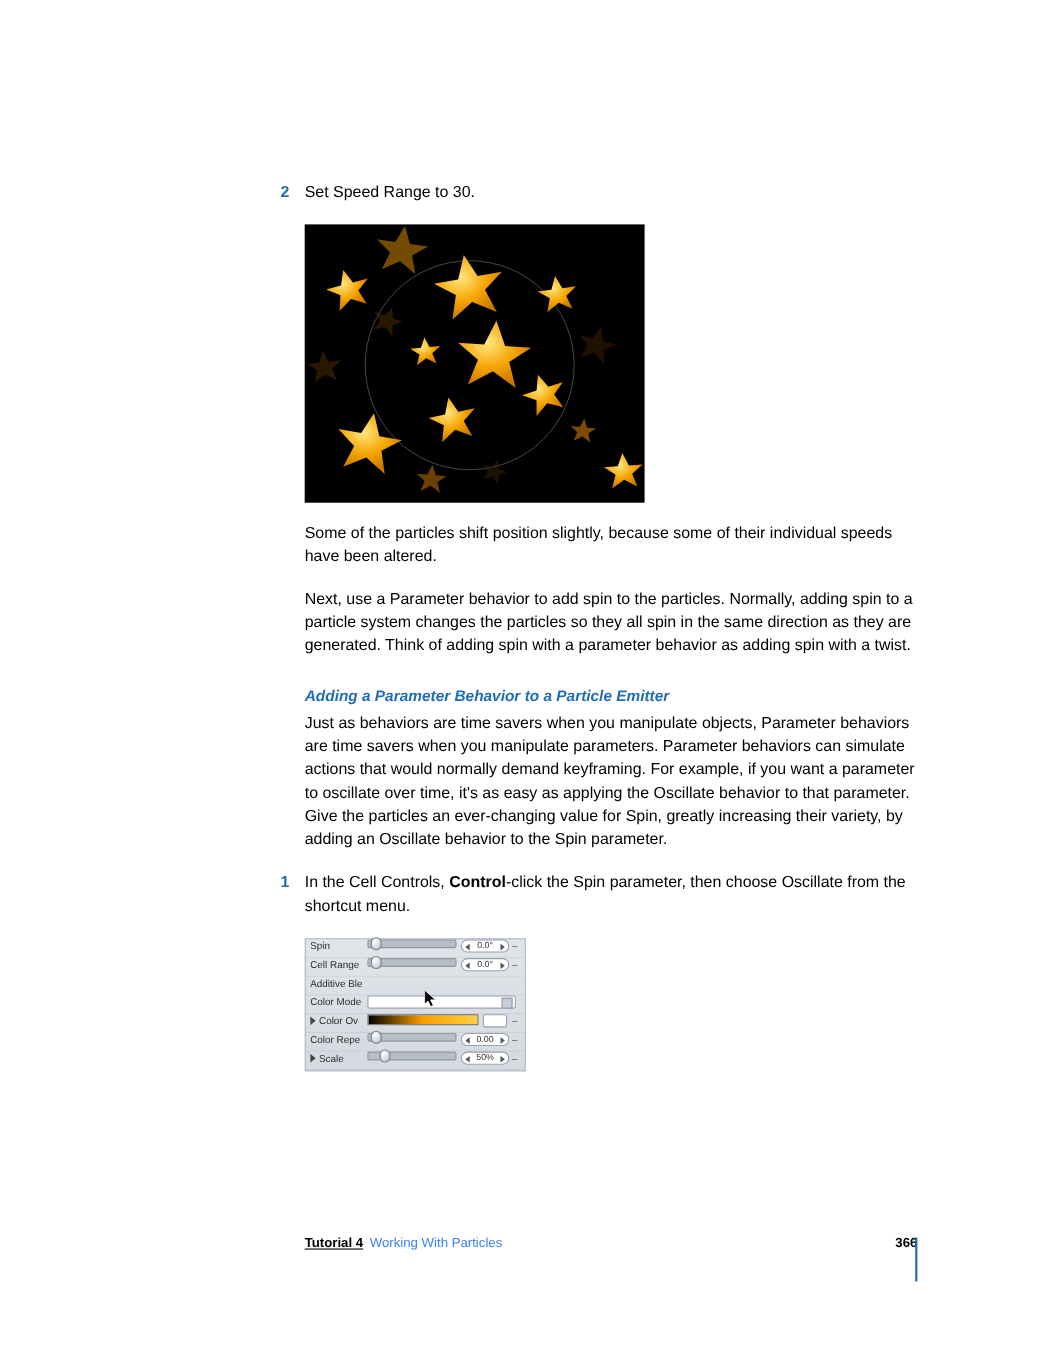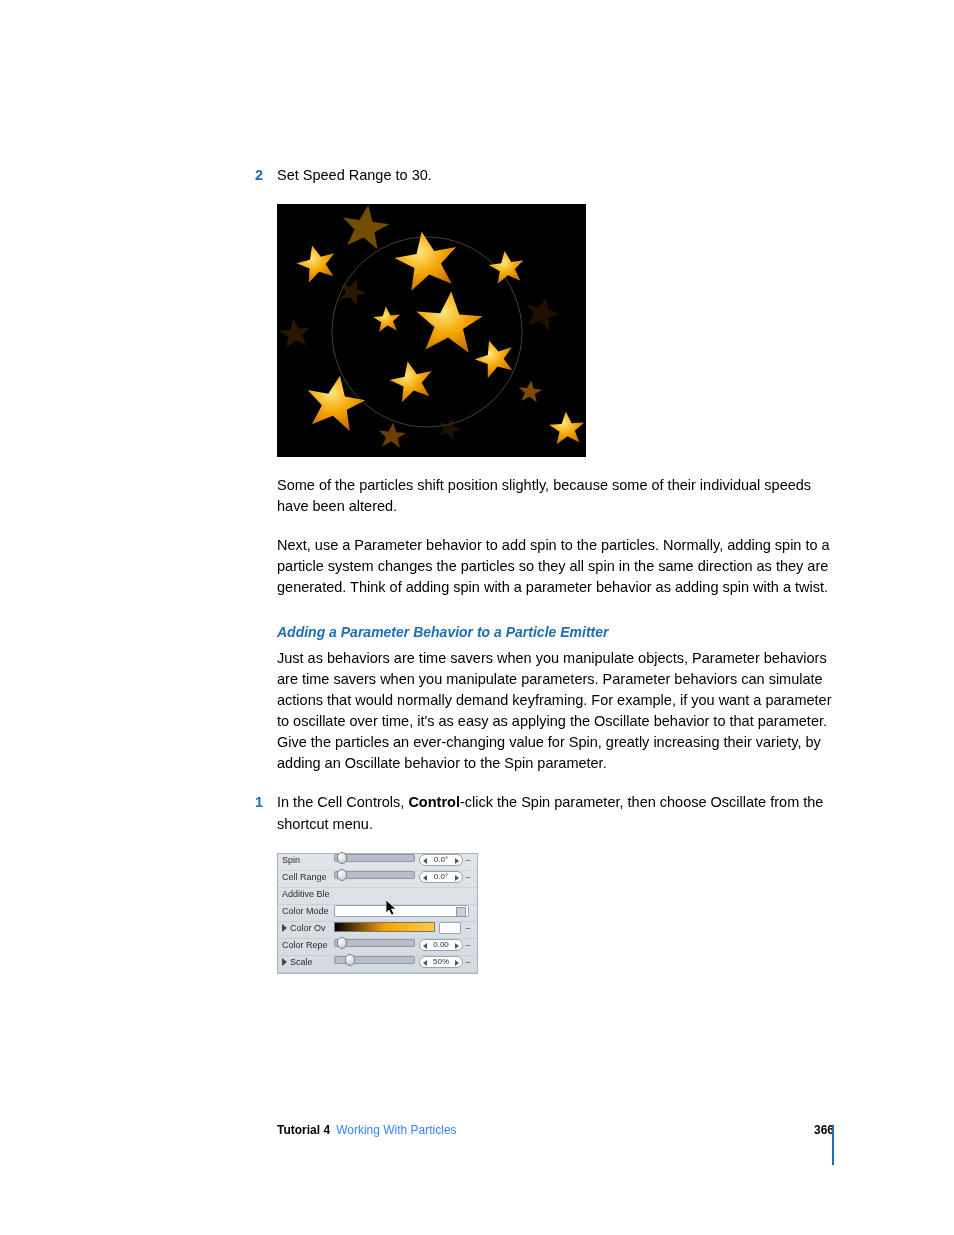--- a/index.html
+++ b/index.html
@@ -176,21 +176,21 @@
     align-items: center;
   }
   .footer-rule {
     position: absolute;
     right: 120px;
     bottom: 70px;
     width: 2px;
     height: 40px;
     background: #1f6db5;
   }
-  .footer .t { font-weight: 700; margin-right: 6px; }
+  .footer .t { font-weight: 700; margin-right: 6px; text-decoration: underline; }
   .footer .l { color: #3b82f6; }
   .footer .pg {
     position: absolute;
     right: 0;
     font-weight: 700;
   }
   b { font-weight: 700; }
 </style>
 </head>
 <body>

